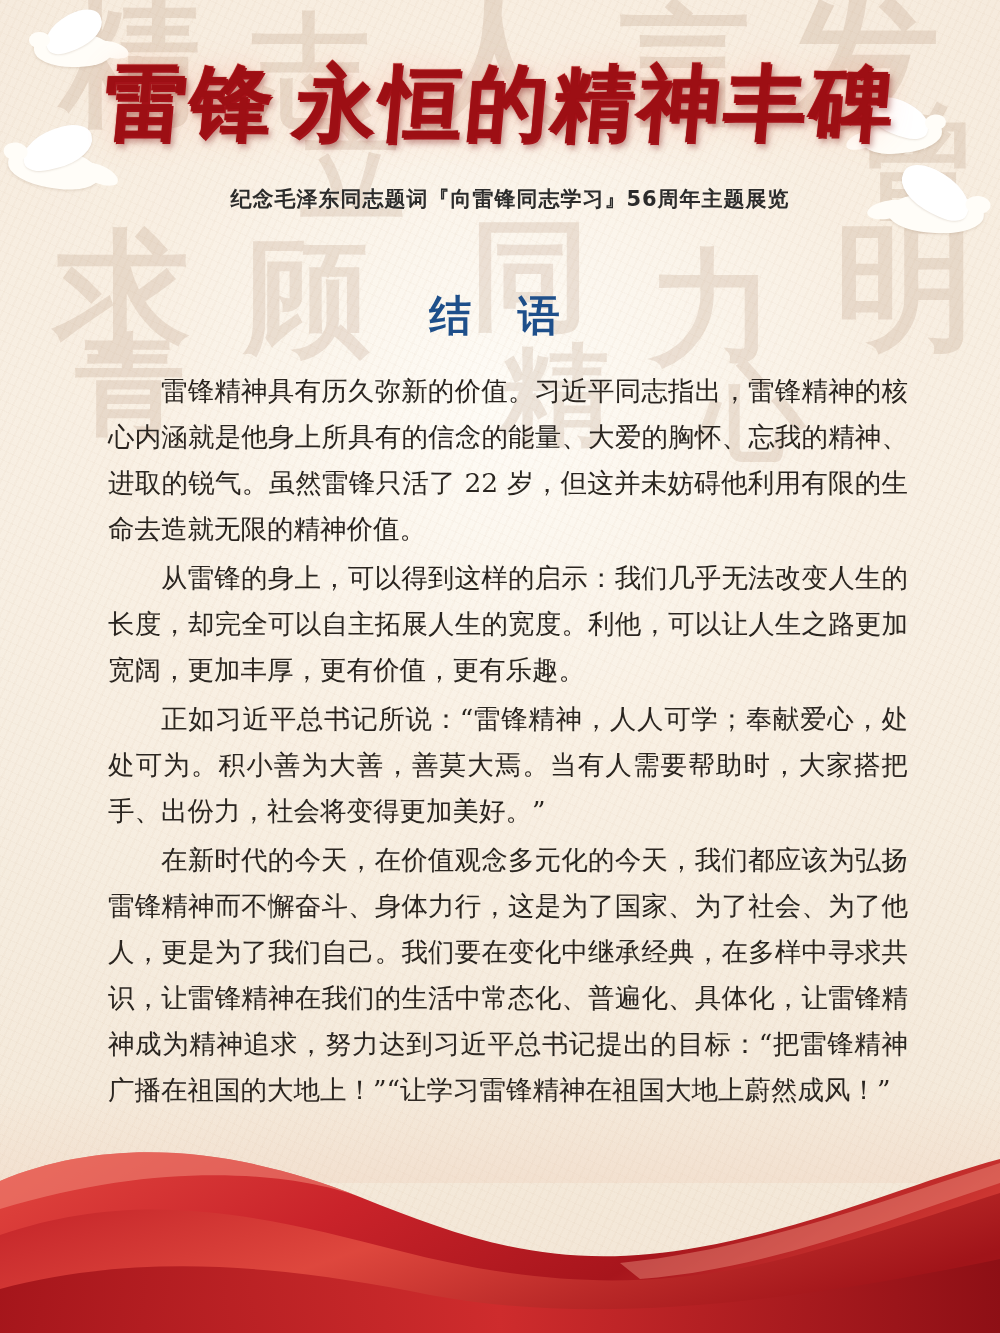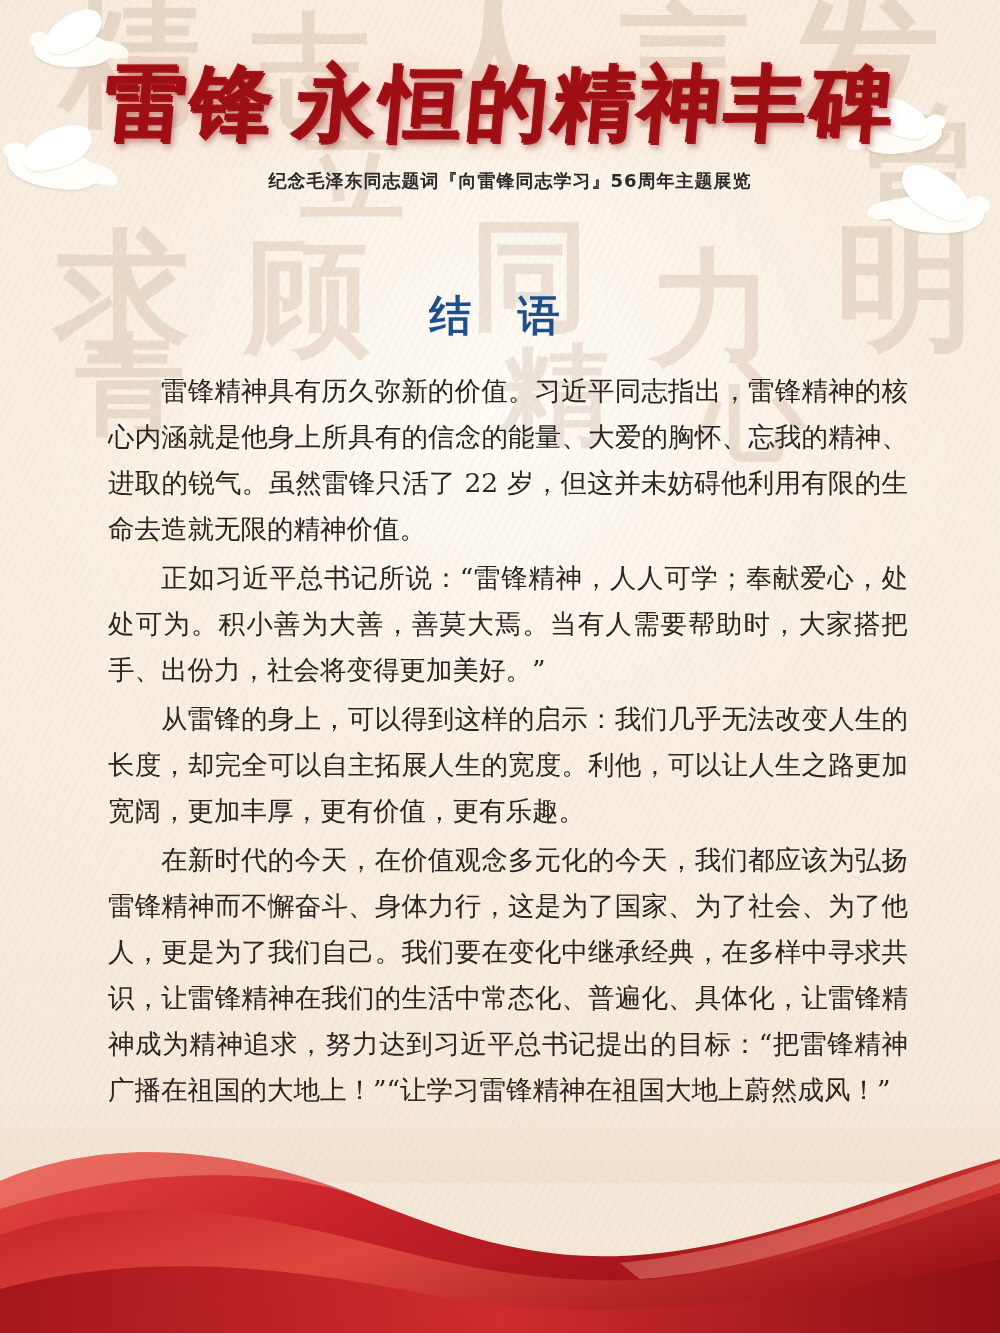--- a/index.html
+++ b/index.html
@@ -128,23 +128,23 @@
     color: transparent;
   }
   .main-title .part-b {
     margin-left: 18px;
     background: linear-gradient(180deg, #f4705c 0%, #d1232a 48%, #8f0d12 100%);
     -webkit-background-clip: text;
     background-clip: text;
     color: transparent;
   }
   .subtitle {
-    margin-top: 22px;
+    margin-top: 38px;
     font-family: "DejaVu Sans", "Liberation Sans", sans-serif;
-    font-size: 18px;
+    font-size: 21px;
     font-weight: 700;
     color: #2b2b2b;
     letter-spacing: 1px;
     padding-left: 20px;
   }
 
   
   .section-heading {
     position: absolute;
     left: 0;
@@ -251,22 +251,22 @@
     <div class="main-title">
       <span class="part-a">雷锋</span><span class="part-b">永恒的精神丰碑</span>
     </div>
     <div class="subtitle">纪念毛泽东同志题词『向雷锋同志学习』56周年主题展览</div>
   </div>
 
   <div class="section-heading">结  语</div>
 
   <div class="body-text">
     <p>雷锋精神具有历久弥新的价值。习近平同志指出，雷锋精神的核心内涵就是他身上所具有的信念的能量、大爱的胸怀、忘我的精神、进取的锐气。虽然雷锋只活了 22 岁，但这并未妨碍他利用有限的生命去造就无限的精神价值。</p>
+    <p>从雷锋的身上，可以得到这样的启示：我们几乎无法改变人生的长度，却完全可以自主拓展人生的宽度。利他，可以让人生之路更加宽阔，更加丰厚，更有价值，更有乐趣。</p>
     <p>正如习近平总书记所说：“雷锋精神，人人可学；奉献爱心，处处可为。积小善为大善，善莫大焉。当有人需要帮助时，大家搭把手、出份力，社会将变得更加美好。”</p>
-    <p>从雷锋的身上，可以得到这样的启示：我们几乎无法改变人生的长度，却完全可以自主拓展人生的宽度。利他，可以让人生之路更加宽阔，更加丰厚，更有价值，更有乐趣。</p>
     <p>在新时代的今天，在价值观念多元化的今天，我们都应该为弘扬雷锋精神而不懈奋斗、身体力行，这是为了国家、为了社会、为了他人，更是为了我们自己。我们要在变化中继承经典，在多样中寻求共识，让雷锋精神在我们的生活中常态化、普遍化、具体化，让雷锋精神成为精神追求，努力达到习近平总书记提出的目标：“把雷锋精神广播在祖国的大地上！”“让学习雷锋精神在祖国大地上蔚然成风！”</p>
   </div>
 
   <div class="ribbon-glow"></div>
   <div class="ribbons">
     <svg width="1000" height="210" viewBox="0 0 1000 210" preserveAspectRatio="none">
       <defs>
         <linearGradient id="rib1" x1="0" y1="0" x2="1" y2="0.3">
           <stop offset="0%" stop-color="#e2473f"></stop>
           <stop offset="40%" stop-color="#c9232a"></stop>

